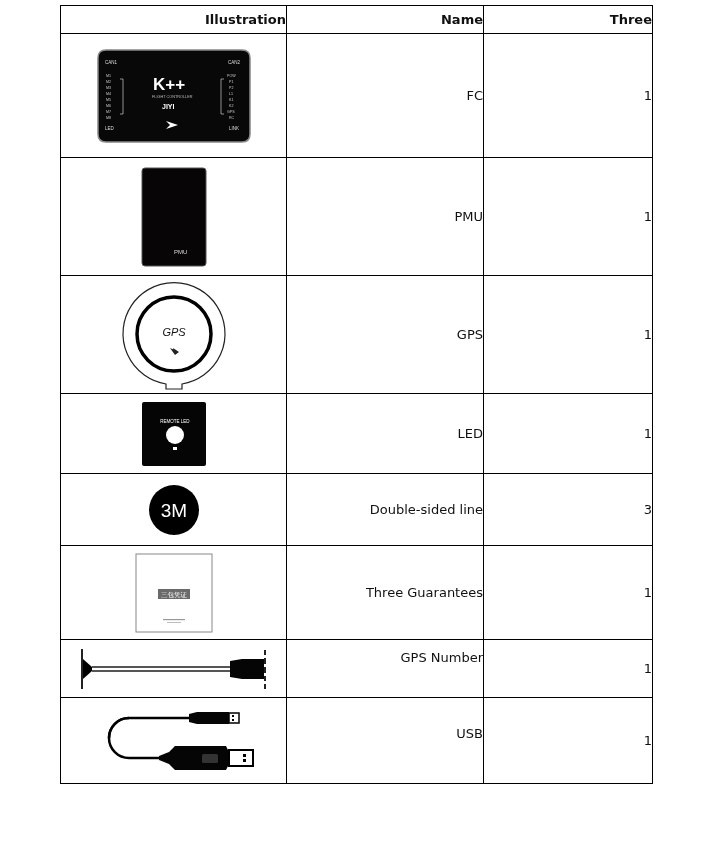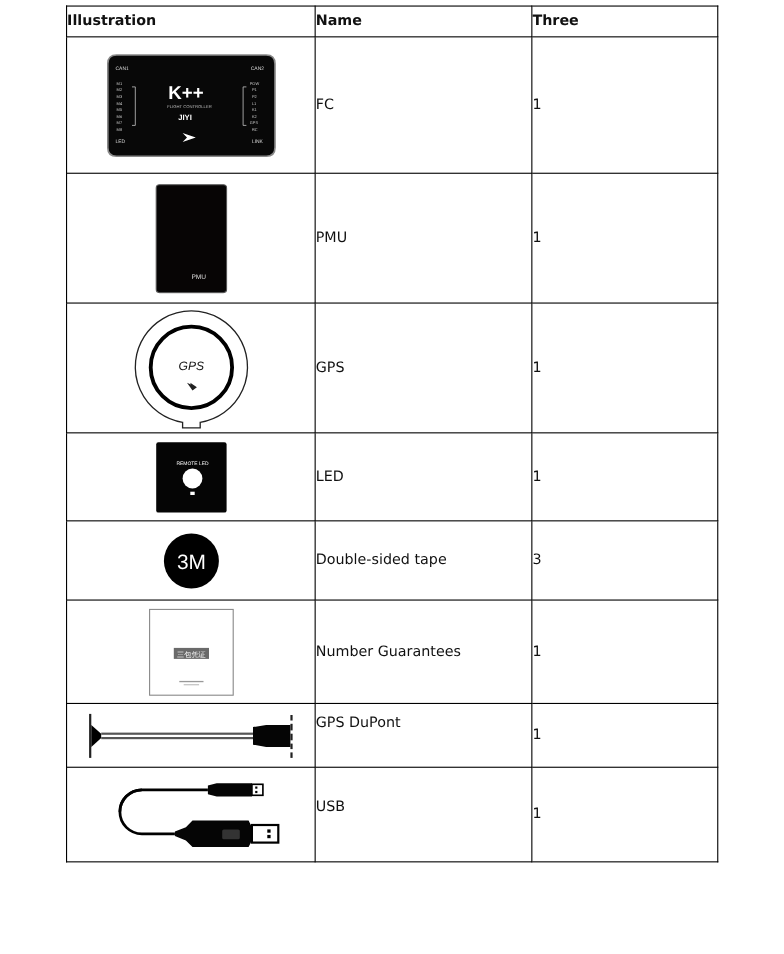--- a/index.html
+++ b/index.html
@@ -1,20 +1,20 @@
 <!DOCTYPE html>
 <html><head>
 <meta charset="utf-8">
 <style>
   html, body { margin:0; padding:0; background:#ffffff; }
   body { width:713px; height:867px; position:relative; overflow:hidden;
          font-family:"DejaVu Sans", "Liberation Sans", sans-serif; color:#111; }
   table.pk { position:absolute; left:60px; top:5px; border-collapse:collapse;
              width:592px; table-layout:fixed; }
-  table.pk td, table.pk th { border:1.5px solid #000; padding:0; text-align:left;
+  table.pk td, table.pk th { border:1.5px solid #000; padding:0; text-align:right;
              vertical-align:middle; font-size:13px; }
   table.pk th { font-weight:bold; height:27px; font-size:13px; }
   col.c1 { width:226px; } col.c2 { width:197px; } col.c3 { width:169px; }
   .ill { position:relative; }
   .ill svg { display:block; margin:0 auto; }
   .name-top { vertical-align:top !important; padding-top:10px !important; }
   .name-top2 { vertical-align:top !important; padding-top:28px !important; }
 </style>
 </head>
 <body>
@@ -107,54 +107,54 @@
     <td>1</td>
   </tr>
 
   <tr style="height:72px">
     <td class="ill">
       <svg width="52" height="52" viewBox="0 0 52 52">
         <circle cx="26" cy="26" r="25" fill="#000"></circle>
         <text x="26" y="33" text-anchor="middle" fill="#fff" font-size="19" font-family="Liberation Sans, sans-serif">3M</text>
       </svg>
     </td>
-    <td>Double-sided tape</td>
+    <td>Double-sided line</td>
     <td>3</td>
   </tr>
 
   <tr style="height:94px">
     <td class="ill">
       <svg width="78" height="80" viewBox="0 0 78 80">
         <rect x="1" y="1" width="76" height="78" fill="#fff" stroke="#888"></rect>
         <rect x="23" y="36" width="32" height="10" fill="#6a6a6a"></rect>
         <text x="39" y="44" text-anchor="middle" fill="#fff" font-size="6.5" font-family="DejaVu Sans, sans-serif">三包凭证</text>
         <rect x="28" y="66" width="22" height="1.2" fill="#999"></rect>
         <rect x="32" y="69" width="14" height="1" fill="#bbb"></rect>
       </svg>
     </td>
-    <td>Number Guarantees</td>
+    <td>Three Guarantees</td>
     <td>1</td>
   </tr>
 
   <tr style="height:58px">
     <td class="ill">
       <svg width="190" height="44" viewBox="0 0 190 44">
         <rect x="2" y="2" width="2" height="40" fill="#222"></rect>
         <path d="M4 12 L13 20 L13 24 L4 32 Z" fill="#000"></path>
         <rect x="13" y="19" width="138" height="2" fill="#555"></rect>
         <rect x="13" y="23" width="138" height="2" fill="#555"></rect>
         <path d="M151 14 L163 12 L185 12 L185 32 L163 32 L151 30 Z" fill="#050505"></path>
         <rect x="185" y="3" width="2" height="5" fill="#222"></rect>
             <rect x="185" y="11" width="2" height="6" fill="#222"></rect>
         <rect x="185" y="20" width="2" height="6" fill="#222"></rect>
             <rect x="185" y="29" width="2" height="5" fill="#222"></rect>
         <rect x="185" y="37" width="2" height="5" fill="#222"></rect>
       </svg>
     </td>
-    <td class="name-top">GPS DuPont</td>
+    <td class="name-top">GPS Number</td>
     <td>1</td>
   </tr>
 
   <tr style="height:86px">
     <td class="ill">
       <svg width="170" height="66" viewBox="0 0 170 66">
         <path d="M100 10 H40 A20 20 0 1 0 40 50 H70" fill="none" stroke="#000" stroke-width="2.5"></path>
         <path d="M20 30 A20 20 0 0 1 40 10" fill="none" stroke="#000" stroke-width="2.5"></path>
         <path d="M100 6 L108 4 H140 V16 H108 L100 14 Z" fill="#050505"></path>
         <rect x="140" y="5" width="10" height="10" fill="#fff" stroke="#000" stroke-width="1.5"></rect>

